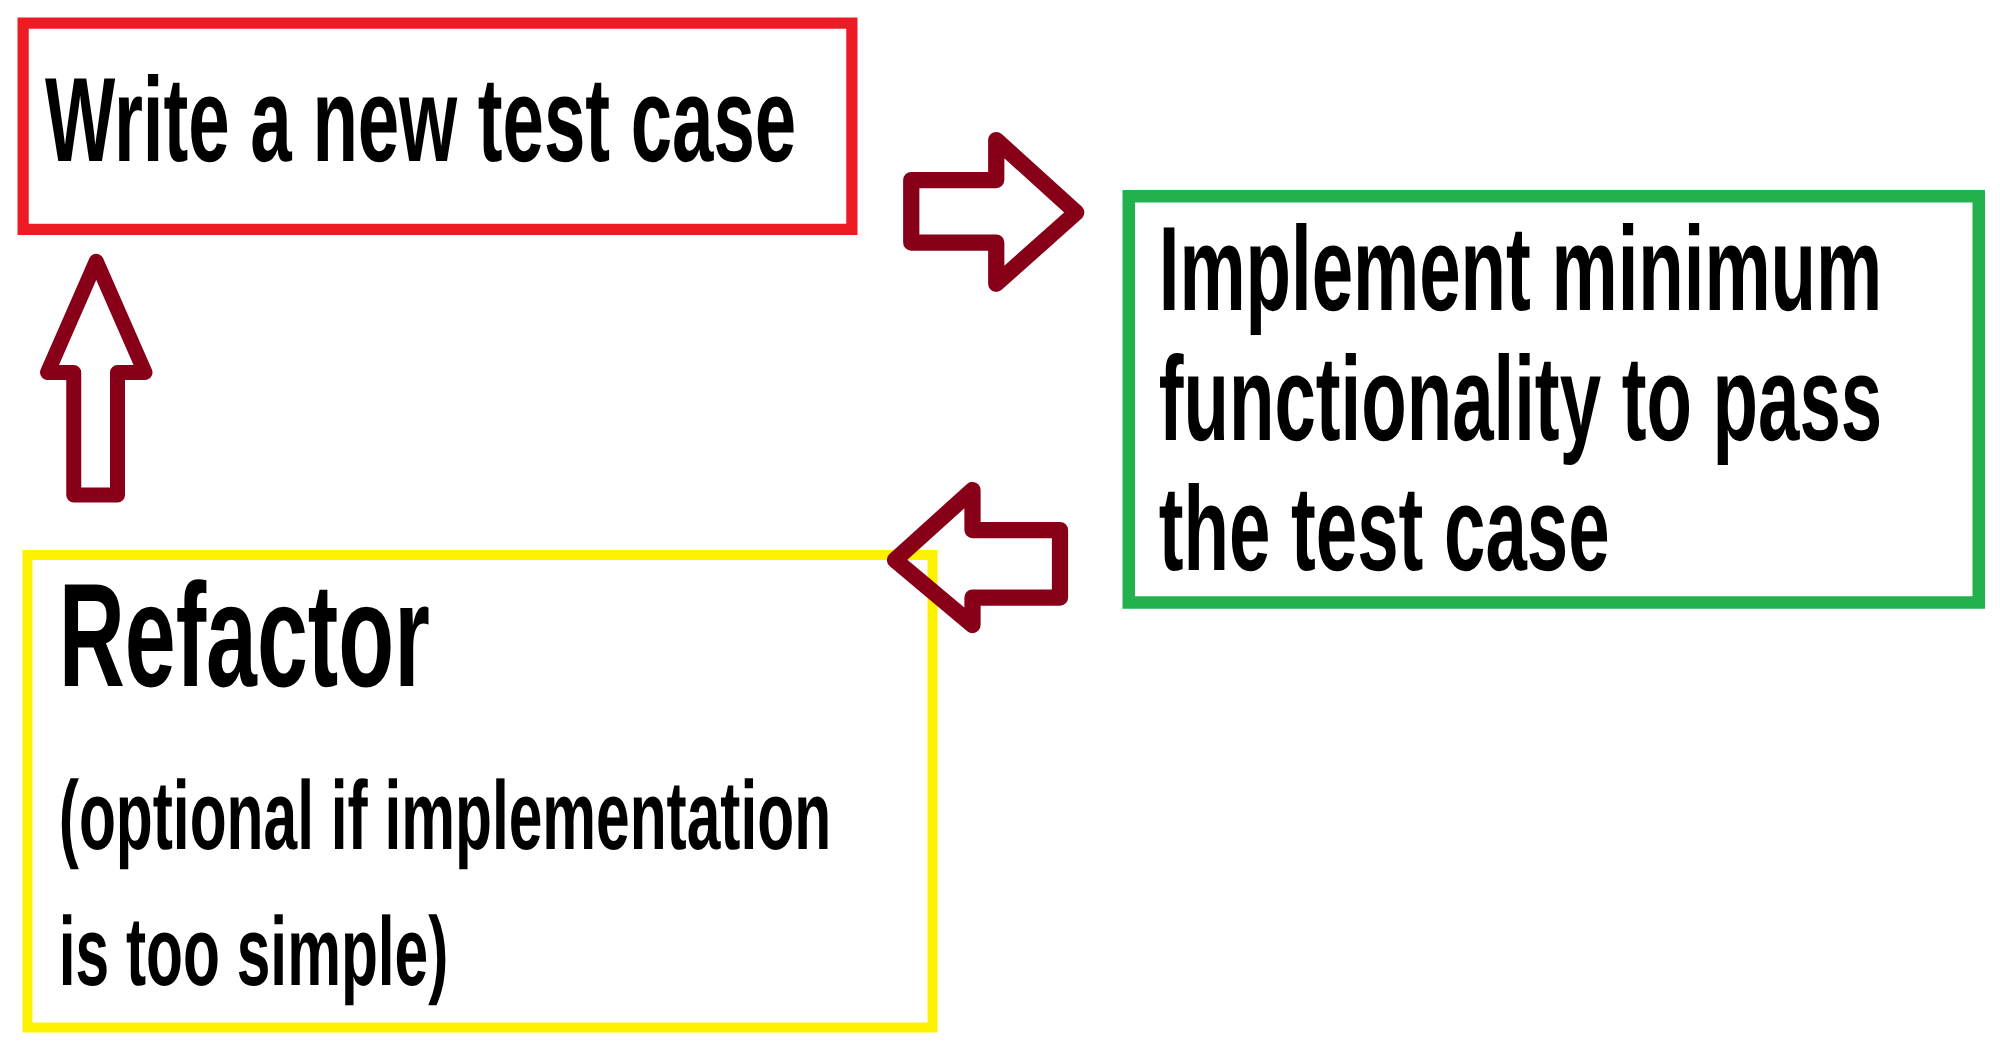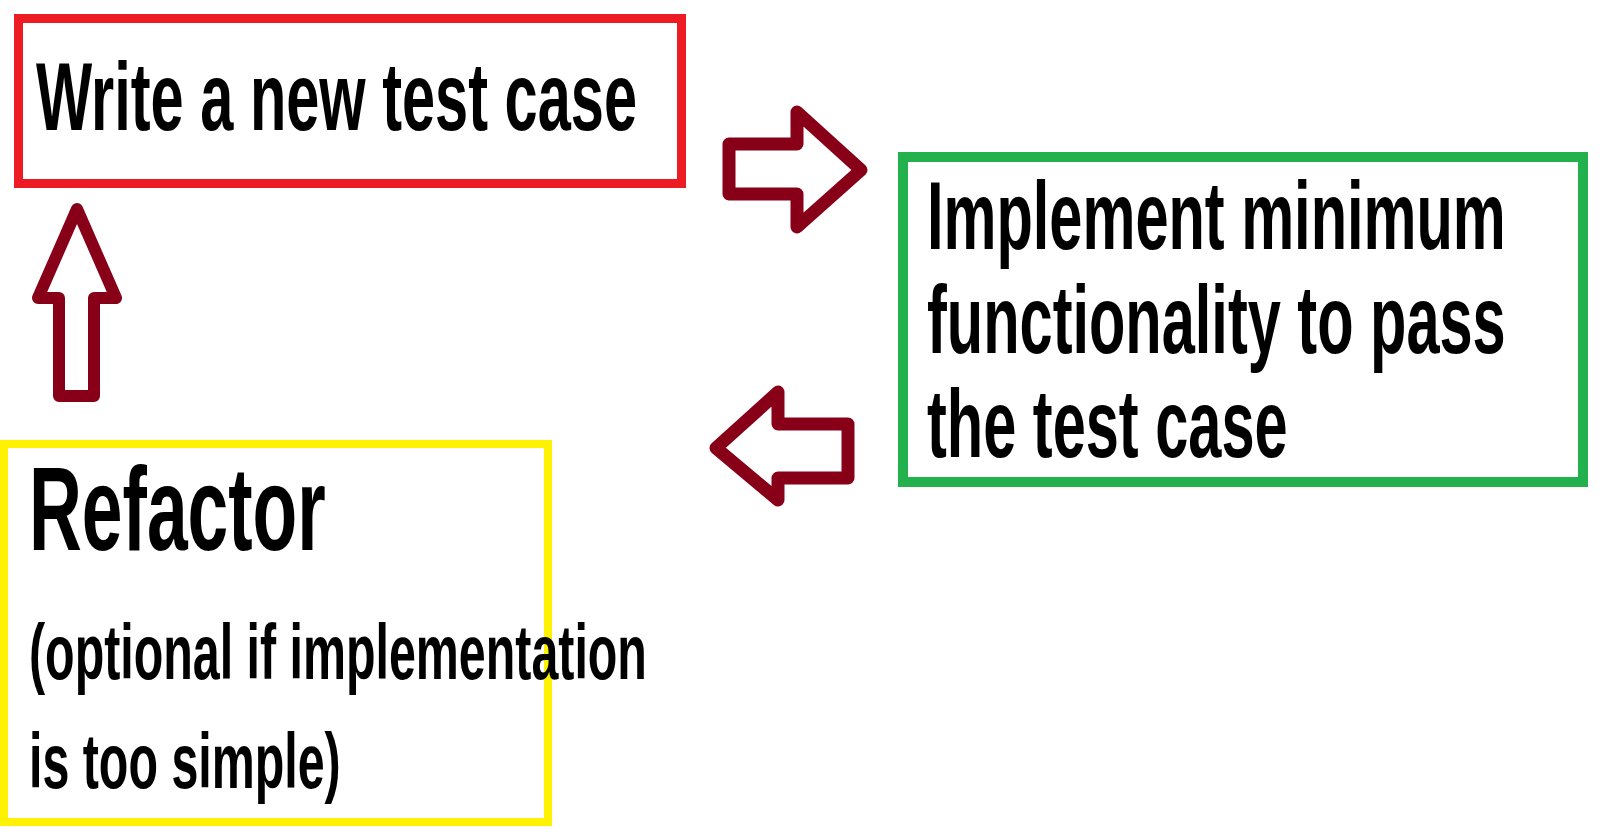--- a/index.html
+++ b/index.html
@@ -49,22 +49,22 @@
     width: 690px; height: 335px;
     border: 10px solid #22B14C;
     padding-left: 19px;
   }
   #box-implement .box-text {
     font-size: 96px;
     line-height: 104px;
   }
   
   #box-refactor {
-    left: 0; top: 440px;
-    width: 552px; height: 386px;
+    left: 18px; top: 440px;
+    width: 732px; height: 386px;
     border: 8px solid #FFF200;
     padding-left: 21px;
   }
   #box-refactor .refactor-title {
     font-size: 118px;
     line-height: 118px;
     margin-bottom: 30px;
   }
   #box-refactor .refactor-note {
     font-size: 78px;

